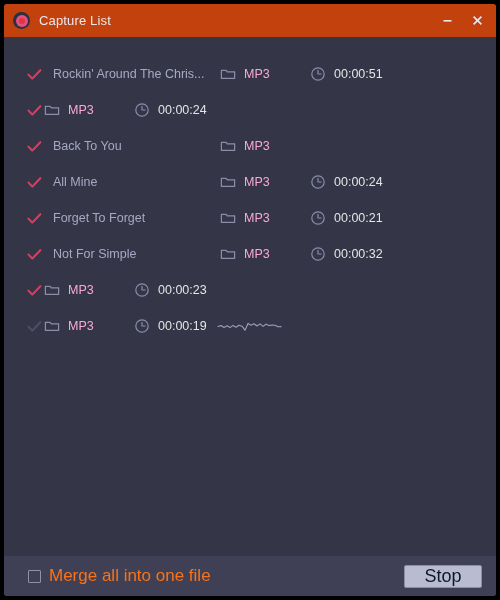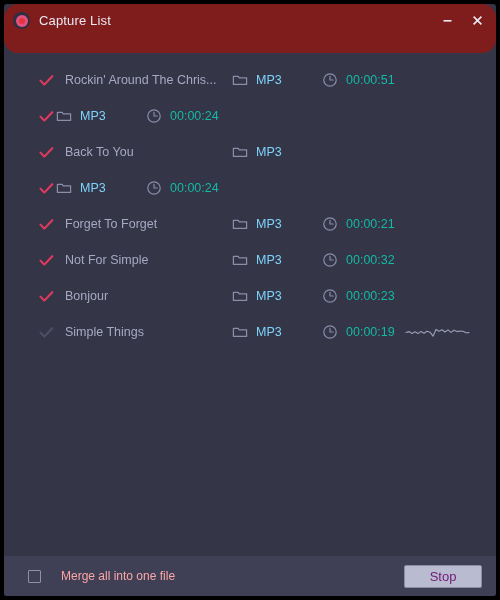--- a/index.html
+++ b/index.html
@@ -25,26 +25,25 @@
     display: flex;
     flex-direction: column;
     overflow: hidden;
     box-sizing: border-box;
   }
 
   
   .titlebar {
     height: 33px;
     min-height: 33px;
-    background: #7f1d1d;
-    display: flex;
-    align-items: center;
-    padding: 0 0 16px 9px;
+    background: #c2410c;
+    display: flex;
+    align-items: center;
+    padding: 0 0 0 9px;
     position: relative;
-    border-radius: 14px;
   }
   .rec-icon {
     width: 17px;
     height: 17px;
     border-radius: 50%;
     background: #2e2f40;
     display: flex;
     align-items: center;
     justify-content: center;
     flex: 0 0 auto;
@@ -86,23 +85,22 @@
     align-items: center;
     justify-content: center;
     color: #e8e9f2;
     cursor: default;
   }
   .winbtn svg { display: block; }
 
   
   .list {
     flex: 1 1 auto;
-    padding-top: 9px;
+    padding-top: 19px;
     overflow: hidden;
-    margin-left: 12px;
   }
   .row {
     height: 36px;
     display: flex;
     align-items: center;
     padding-left: 22px;
     box-sizing: border-box;
   }
   .check {
     width: 18px;
@@ -118,30 +116,30 @@
     color: #a7a9c4;
     font-size: 12.5px;
     white-space: nowrap;
     overflow: hidden;
   }
   .fmt {
     flex: 0 0 auto;
     width: 90px;
     display: flex;
     align-items: center;
-    color: #7dd3fc;
+    color: #f9a8d4;
     font-size: 12.5px;
   }
   .fmt .lbl { margin-left: 8px; }
   .dur {
     flex: 0 0 auto;
     width: 83px;
     display: flex;
     align-items: center;
-    color: #14b8a6;
+    color: #e5e5e5;
     font-size: 12.5px;
   }
   .dur .lbl { margin-left: 8px; }
   .wave {
     flex: 0 0 auto;
     width: 70px;
     display: flex;
     align-items: center;
   }
   .icn svg { display: block; }
@@ -163,33 +161,33 @@
   }
   .cbox {
     width: 11px;
     height: 11px;
     border: 1px solid #8e90ad;
     border-radius: 1px;
     background: transparent;
     flex: 0 0 auto;
   }
   .merge-lbl {
-    margin-left: 20px;
-    color: #fca5a5;
-    font-size: 12px;
+    margin-left: 8px;
+    color: #f97316;
+    font-size: 17px;
     white-space: nowrap;
   }
   .stop-btn {
     width: 78px;
     height: 23px;
     background: #b9bbd1;
     border: 1px solid #8c8ea8;
     border-radius: 2px;
-    color: #701a75;
-    font-size: 13px;
+    color: #0f172a;
+    font-size: 18px;
     font-family: "Liberation Sans", sans-serif;
     display: flex;
     align-items: center;
     justify-content: center;
     cursor: default;
     padding: 0;
   }
 </style>
 </head>
 <body>
@@ -286,20 +284,21 @@
           <span class="lbl">MP3</span>
         </span>
         <span class="wave"></span>
       </div>
       <div class="row">
         <span class="check">
           <svg width="17" height="17" viewBox="0 0 17 17">
             <path d="M2.5 8.6 L6.3 12.6 L14.3 4.2" stroke="#e23a5e" stroke-width="2.1" fill="none" stroke-linecap="round" stroke-linejoin="round"></path>
           </svg>
         </span>
+        <span class="name">All Mine</span>
         <span class="fmt">
           <span class="icn">
             <svg width="16" height="16" viewBox="0 0 16 16">
               <path d="M1.4 12.4 V4.3 H6.1 L7.3 5.8 H14.6 V12.4 Z" stroke="#8b8dab" stroke-width="1.25" fill="none" stroke-linecap="round" stroke-linejoin="round"></path>
             </svg>
           </span>
           <span class="lbl">MP3</span>
         </span>
         <span class="dur">
           <span class="icn">
@@ -363,21 +362,20 @@
           <span class="lbl">00:00:32</span>
         </span>
         <span class="wave"></span>
       </div>
       <div class="row">
         <span class="check">
           <svg width="17" height="17" viewBox="0 0 17 17">
             <path d="M2.5 8.6 L6.3 12.6 L14.3 4.2" stroke="#e23a5e" stroke-width="2.1" fill="none" stroke-linecap="round" stroke-linejoin="round"></path>
           </svg>
         </span>
-        <span class="name">Bonjour</span>
         <span class="fmt">
           <span class="icn">
             <svg width="16" height="16" viewBox="0 0 16 16">
               <path d="M1.4 12.4 V4.3 H6.1 L7.3 5.8 H14.6 V12.4 Z" stroke="#8b8dab" stroke-width="1.25" fill="none" stroke-linecap="round" stroke-linejoin="round"></path>
             </svg>
           </span>
           <span class="lbl">MP3</span>
         </span>
         <span class="dur">
           <span class="icn">
@@ -389,21 +387,20 @@
           <span class="lbl">00:00:23</span>
         </span>
         <span class="wave"></span>
       </div>
       <div class="row">
         <span class="check">
           <svg width="17" height="17" viewBox="0 0 17 17">
             <path d="M2.5 8.6 L6.3 12.6 L14.3 4.2" stroke="#4d4f66" stroke-width="2.1" fill="none" stroke-linecap="round" stroke-linejoin="round"></path>
           </svg>
         </span>
-        <span class="name">Simple Things</span>
         <span class="fmt">
           <span class="icn">
             <svg width="16" height="16" viewBox="0 0 16 16">
               <path d="M1.4 12.4 V4.3 H6.1 L7.3 5.8 H14.6 V12.4 Z" stroke="#8b8dab" stroke-width="1.25" fill="none" stroke-linecap="round" stroke-linejoin="round"></path>
             </svg>
           </span>
           <span class="lbl">MP3</span>
         </span>
         <span class="dur">
           <span class="icn">

